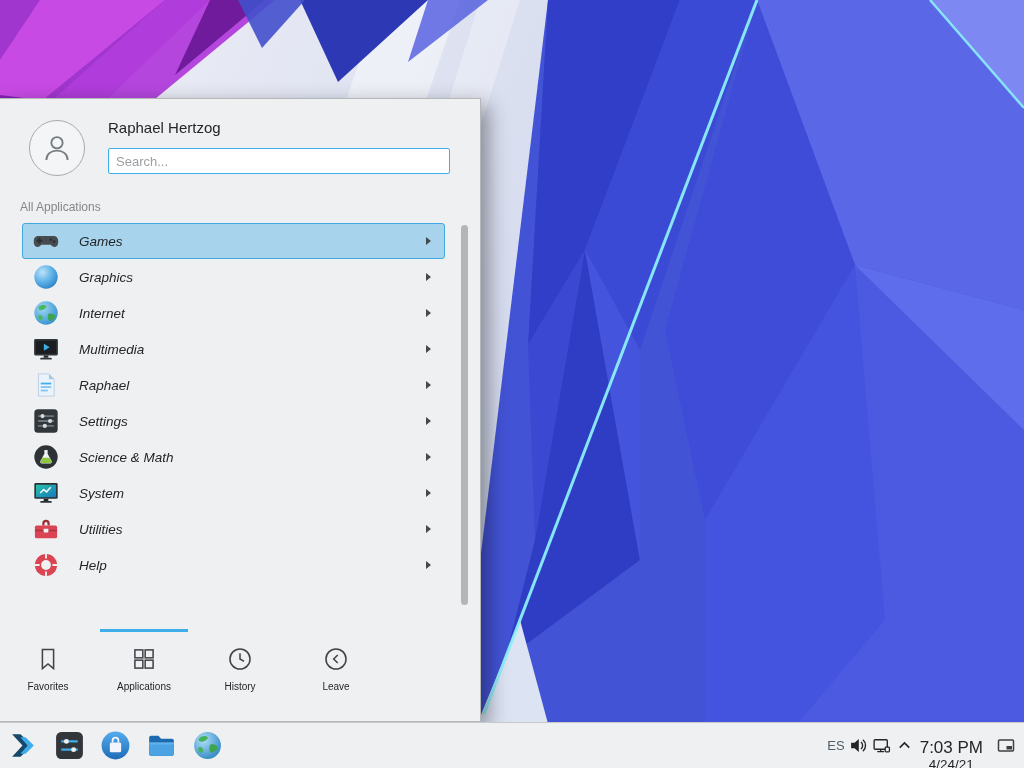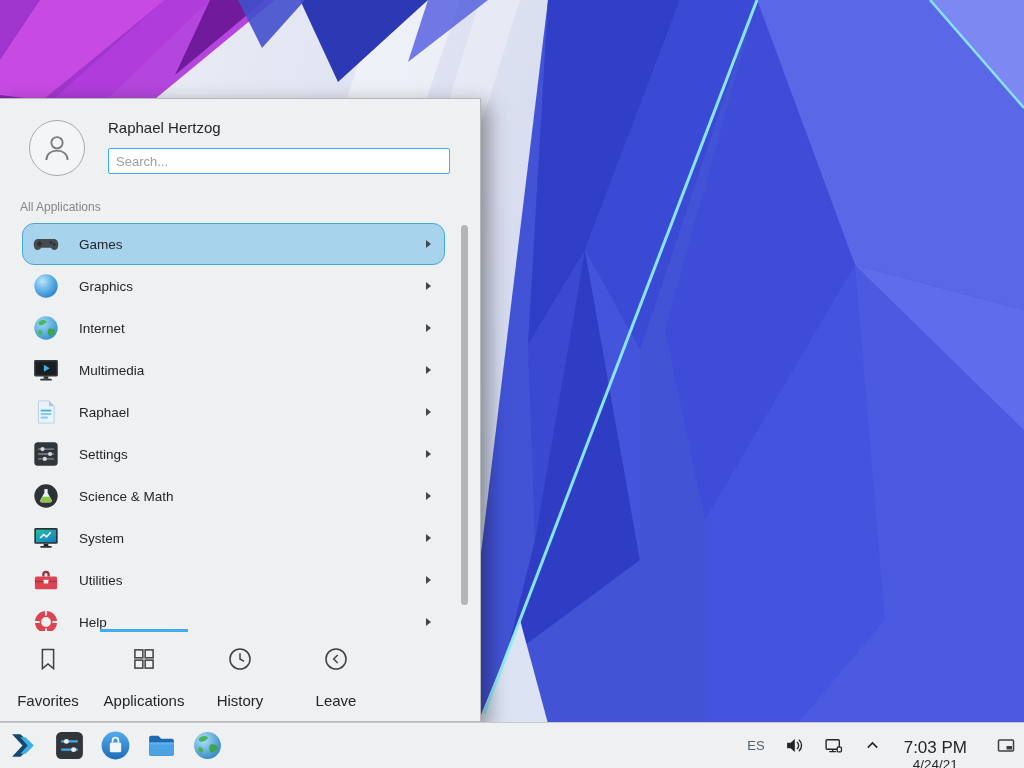--- a/index.html
+++ b/index.html
@@ -15,43 +15,43 @@
   .avatar { position:absolute; left:29px; top:21px; width:56px; height:56px; border-radius:50%;
             border:1px solid #a6a9ac; background:#f4f5f6; display:flex; align-items:center; justify-content:center; }
   .user-name { position:absolute; left:108px; top:20px; font-size:15px; color:#232629; }
   .search { position:absolute; left:108px; top:49px; width:342px; height:26px;
             border:1px solid #3daee9; border-radius:2px; background:#ffffff;
             font-family:"Liberation Sans",sans-serif; font-size:13px; color:#4c1d95; padding:0 7px; outline:none; }
   .search::placeholder { color:#9da0a3; }
   .section-label { position:absolute; left:20px; top:101px; font-size:12px; color:#83878a; }
 
   .list { position:absolute; left:22px; top:124px; width:423px; height:408px; overflow:hidden; }
-  .cat { height:42px; display:flex; align-items:center; border:1px solid transparent; border-radius:12px; }
+  .cat { height:36px; display:flex; align-items:center; border:1px solid transparent; border-radius:3px;font-style:italic; }
   .cat.selected { background:#a7d4ec; border-color:#41a9e0; }
   .cicon { width:28px; height:28px; margin-left:9px; flex:none; }
   .cicon svg { width:28px; height:28px; display:block; }
   .clabel { margin-left:19px; font-size:13.5px; color:#232629; }
   .arrow { margin-left:auto; margin-right:13px; width:0; height:0;
            border-left:5px solid #43484d; border-top:4.5px solid transparent; border-bottom:4.5px solid transparent; }
 
   .scrollbar { position:absolute; left:461px; top:126px; width:7px; height:380px; border-radius:3.5px; background:#b3b6b9; }
 
   .tab-underline { position:absolute; left:100px; top:530px; width:88px; height:3px; background:#3daee9; }
   .tabbar { position:absolute; left:0; top:533px; width:100%; height:91px; display:flex; }
   .tab { width:96px; display:flex; flex-direction:column; align-items:center; padding-top:13px; }
   .tab svg { width:28px; height:28px; display:block; stroke:#3f4347; stroke-width:1.3; fill:none; }
-  .tlabel { margin-top:19px; font-size:15px; color:#232629; }
+  .tlabel { margin-top:8px; font-size:10px; color:#232629; }
 
   
   .taskbar { position:absolute; left:0; bottom:0; width:1024px; height:46px;
              background:#eff0f1; border-top:1px solid #c6c8ca; }
   .tb-left { position:absolute; left:7px; top:0; height:100%; display:flex; align-items:center; gap:13px; }
   .appicon { width:33px; height:33px; }
   .appicon svg { width:33px; height:33px; display:block; }
-  .tb-right { position:absolute; right:5px; top:0; height:100%; display:flex; align-items:center; gap:20px; }
+  .tb-right { position:absolute; right:5px; top:0; height:100%; display:flex; align-items:center; gap:4px; }
   .kb-layout { font-size:13px; font-weight:500; color:#50606b; }
   .trayicon { width:19px; height:19px; }
   .trayicon svg { width:19px; height:19px; display:block; }
   .clock { text-align:center; color:#232629; line-height:1.12; padding:0 2px;margin-top:20px; }
   .clock .time { font-size:17px; }
   .clock .date { font-size:13.5px; }
   .show-desktop { width:26px; height:40px; margin-left:4px; display:flex; align-items:center; justify-content:center; }
 </style>
 </head>
 <body>

